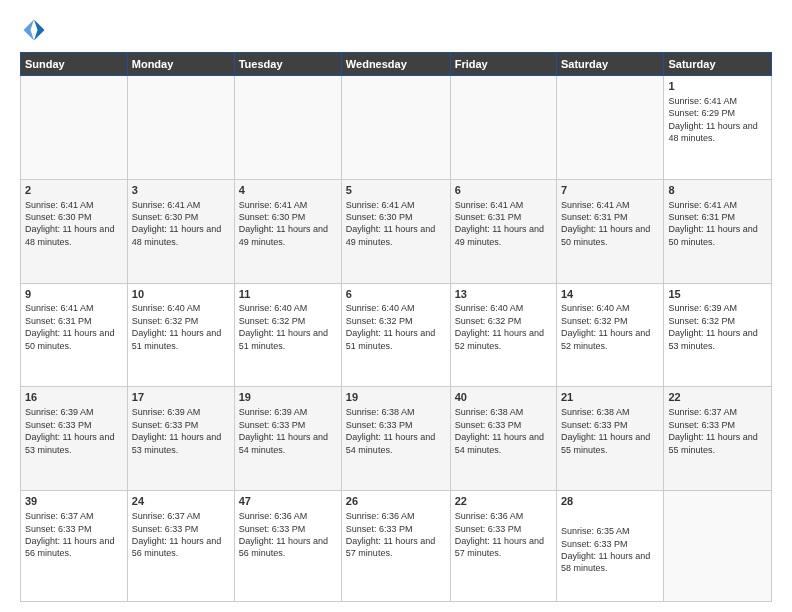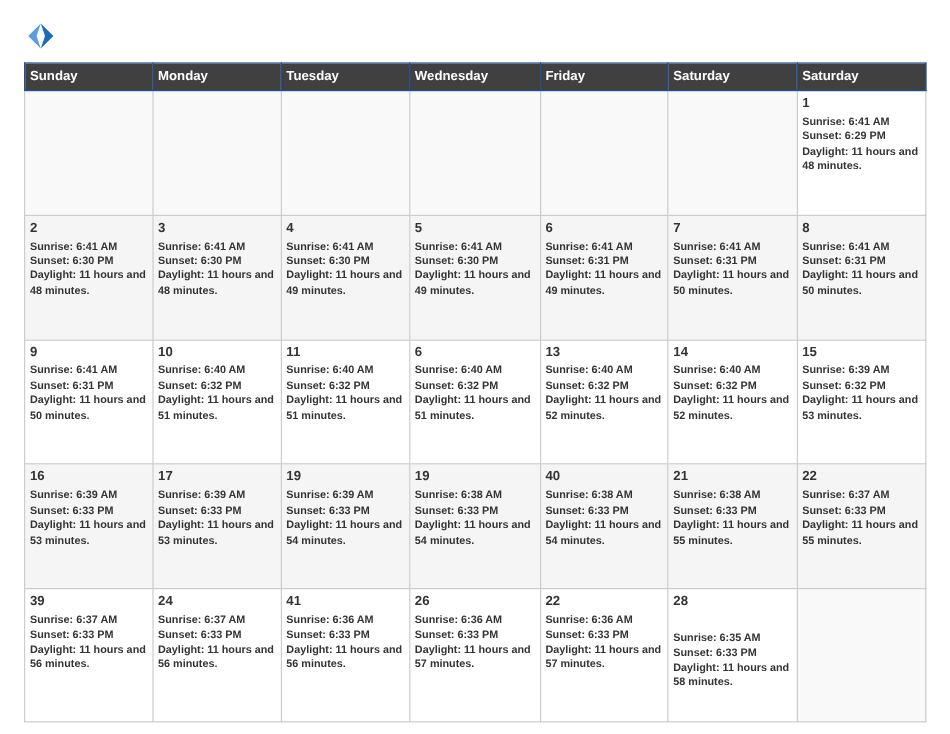--- a/index.html
+++ b/index.html
@@ -86,21 +86,20 @@
     .day-number {
       font-size: 11px;
       font-weight: bold;
       display: block;
       margin-bottom: 1px;
     }
     .day-info {
       color: #333;
       font-size: 9px;
       line-height: 1.38;
-      font-weight: bold;
     }
     .empty-cell {
       background: #f9f9f9;
     }
     tbody tr:nth-child(odd) {
       background: #fff;
     }
     tbody tr:nth-child(even) {
       background: #f5f5f5;
     }
@@ -292,21 +291,21 @@
 Sunset: 6:33 PM
 Daylight: 11 hours and 56 minutes.</div>
           </td>
           <td>
             <span class="day-number">24</span>
             <div class="day-info" style="white-space: pre-line;">Sunrise: 6:37 AM
 Sunset: 6:33 PM
 Daylight: 11 hours and 56 minutes.</div>
           </td>
           <td>
-            <span class="day-number">41</span>
+            <span class="day-number">47</span>
             <div class="day-info" style="white-space: pre-line;">Sunrise: 6:36 AM
 Sunset: 6:33 PM
 Daylight: 11 hours and 56 minutes.</div>
           </td>
           <td>
             <span class="day-number">26</span>
             <div class="day-info" style="white-space: pre-line;">Sunrise: 6:36 AM
 Sunset: 6:33 PM
 Daylight: 11 hours and 57 minutes.</div>
           </td>

